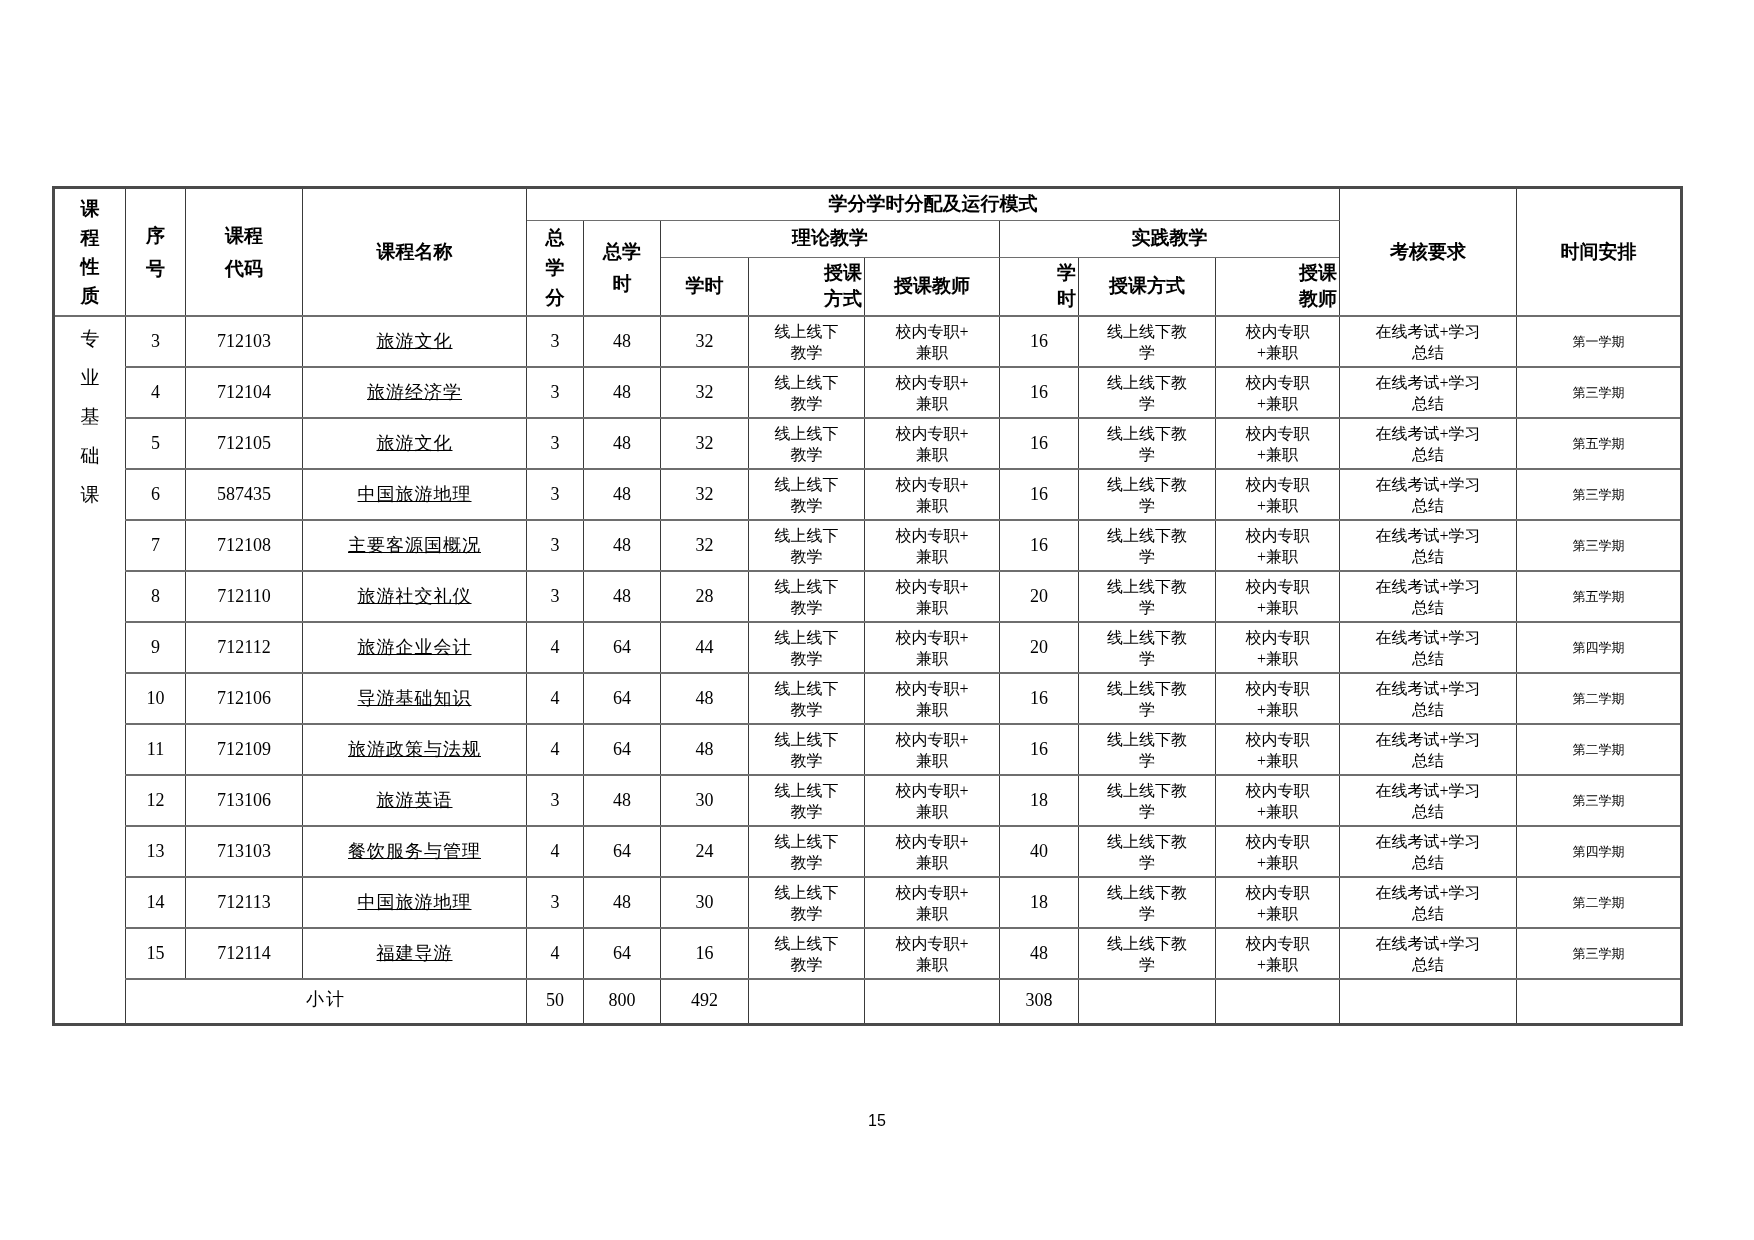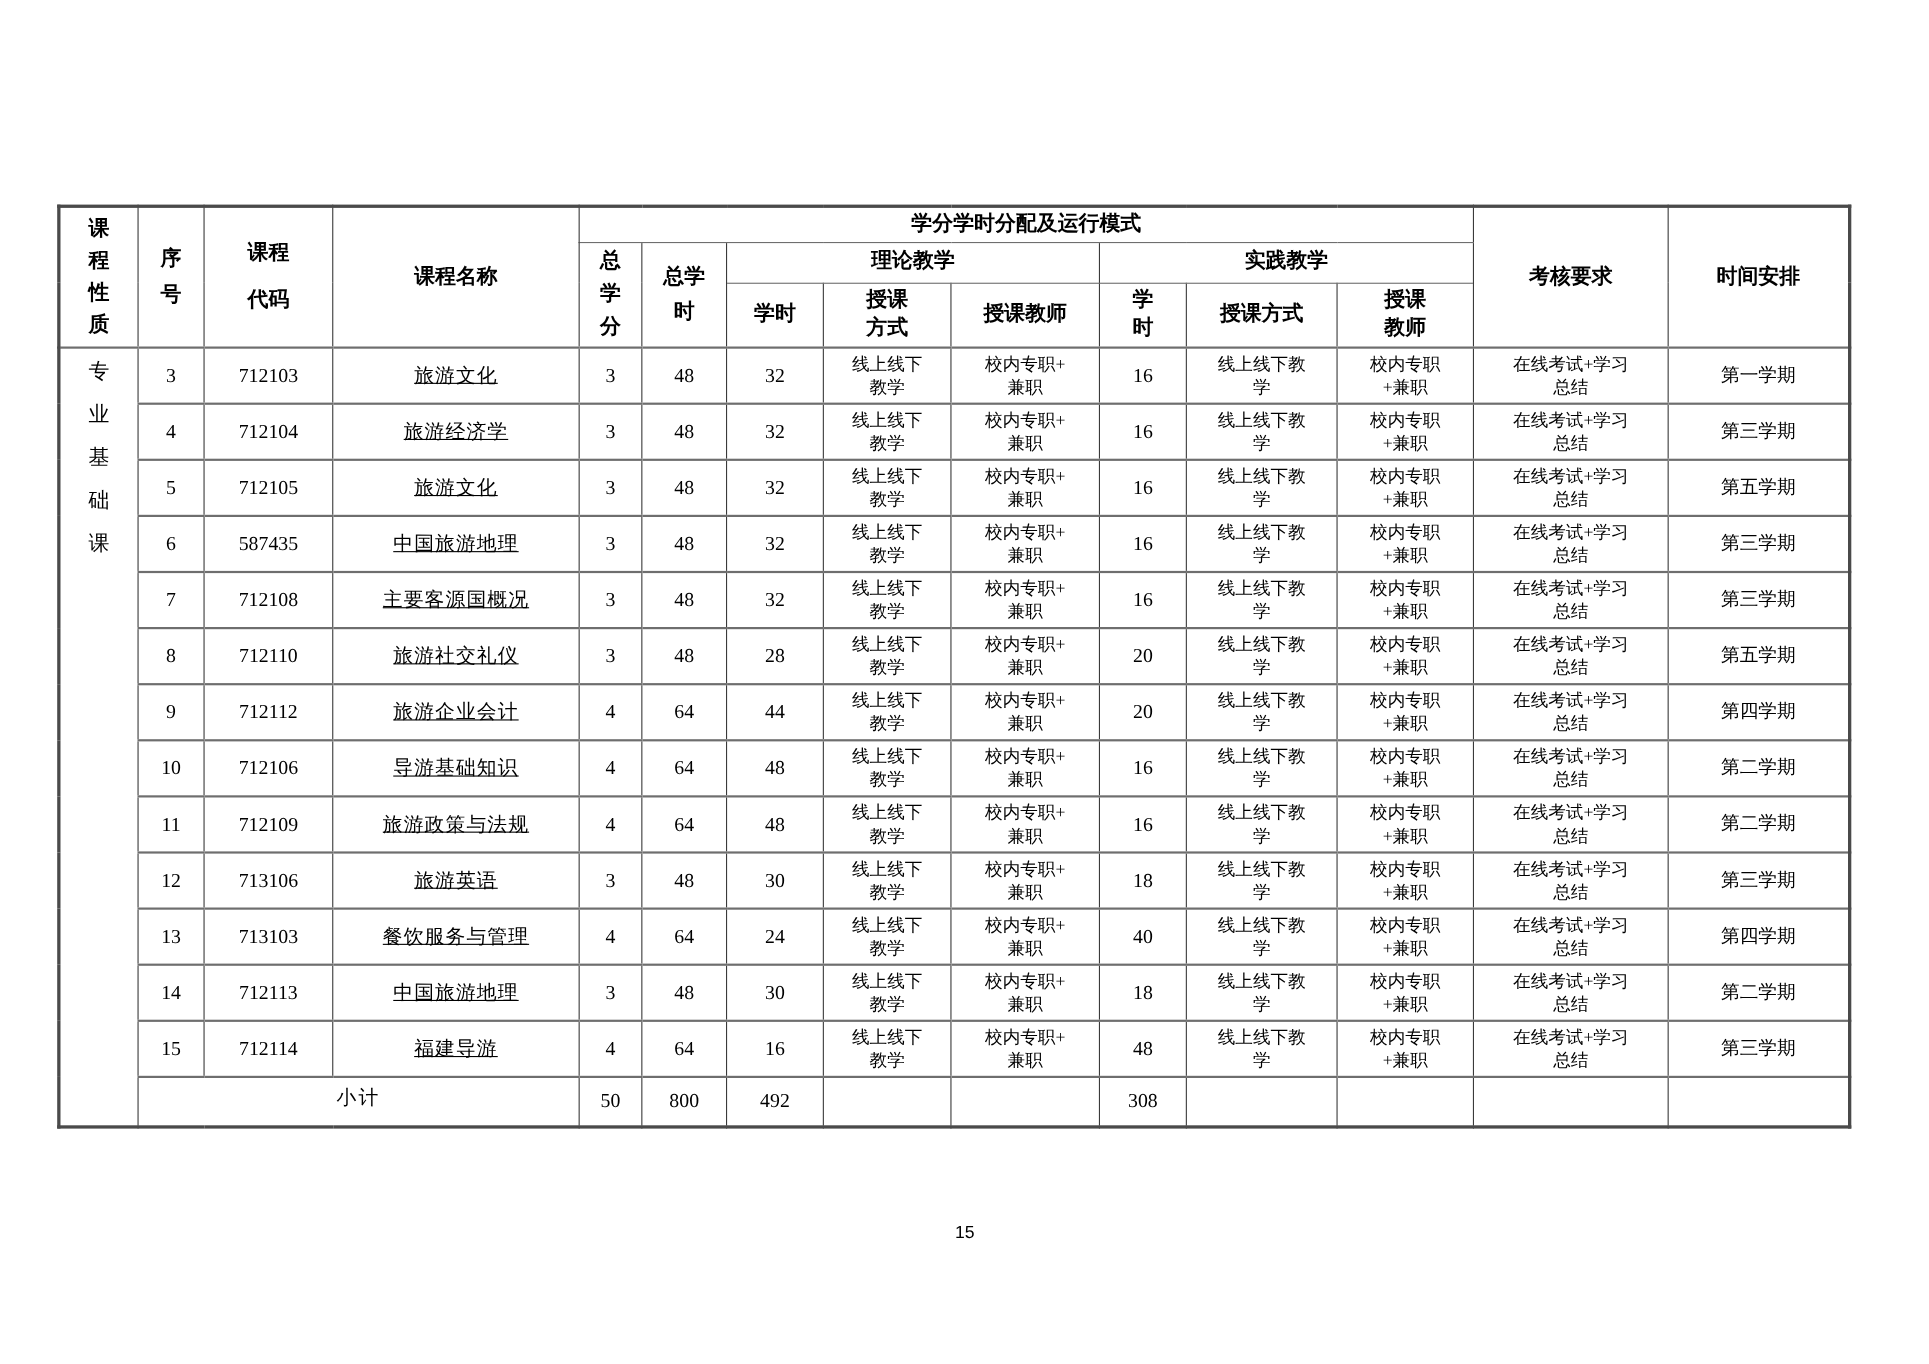--- a/index.html
+++ b/index.html
@@ -36,36 +36,36 @@
     font-size: 19px;
     line-height: 1.5;
     border-top-width: 1px;
     border-bottom-width: 1px;
   }
   tr.hdr-band1 { height: 30px; }
   tr.hdr-band2 { height: 37px; }
   tr.hdr-band3 { height: 59px; }
   th.th-nature   { line-height: 29px; }
   th.th-seq      { line-height: 33px; }
-  th.th-code     { line-height: 43px; font-family: Liberation Mono, monospace; }
+  th.th-code     { line-height: 33px; }
   th.th-credits  { line-height: 30px; }
   th.th-tothours { line-height: 32px; }
-  th.th-small    { line-height: 26px; }
+  th.th-small    { line-height: 26px; text-align: right; }
 
   tbody tr.data-row { height: 51px; }
   tbody td { font-size: 18px; line-height: 1.2; }
   td.nature-cell {
     vertical-align: top;
     padding-top: 2px;
     font-size: 19px;
     line-height: 39px;
   }
   td.wrap { font-size: 16px; line-height: 21px; }
   td.num  { font-size: 18px; }
-  td.sem  { font-size: 17px; }
+  td.sem  { font-size: 13px; }
   td.name { font-size: 18px; letter-spacing: 1px; text-decoration: underline; }
   tr.subtotal-row { height: 45px; }
   td.subtotal-label { font-size: 18px; letter-spacing: 2px; font-family: Liberation Mono, monospace; }
 
   .page-number {
     position: absolute;
     top: 1112px; left: 0;
     width: 100%;
     text-align: center;
     font-family: "Liberation Sans", sans-serif;

